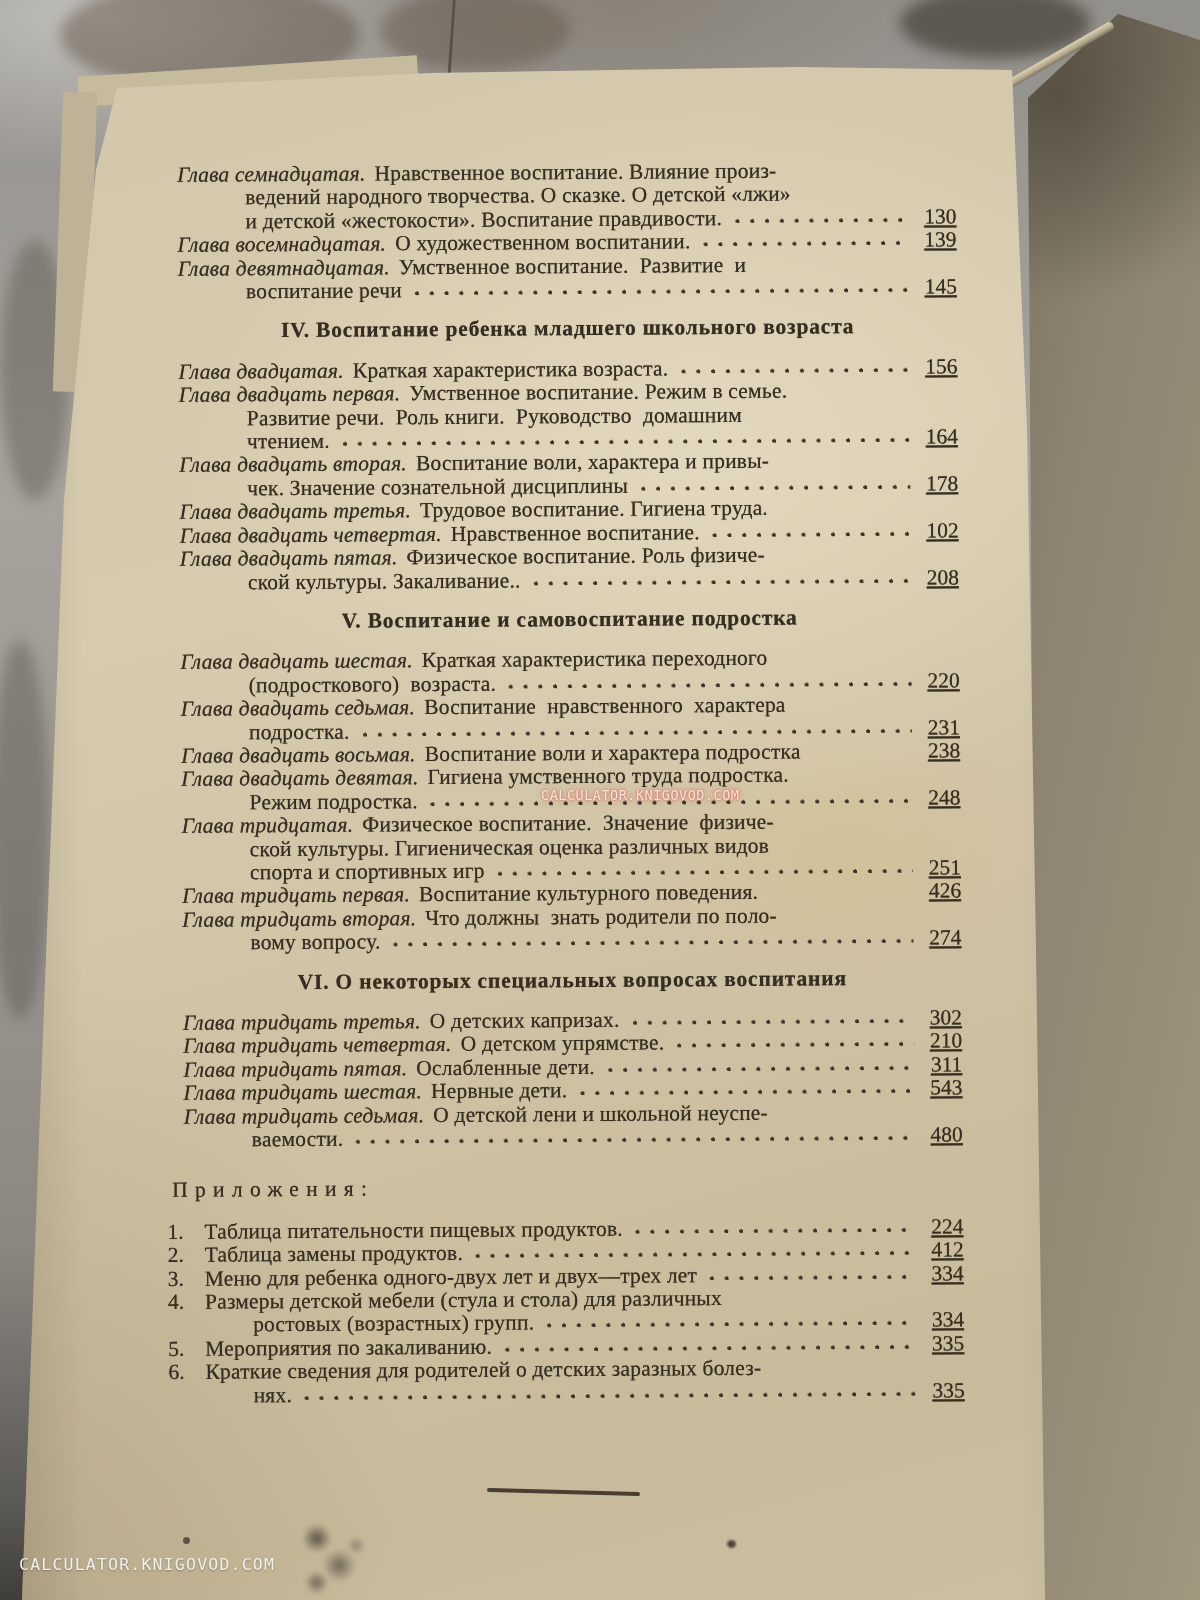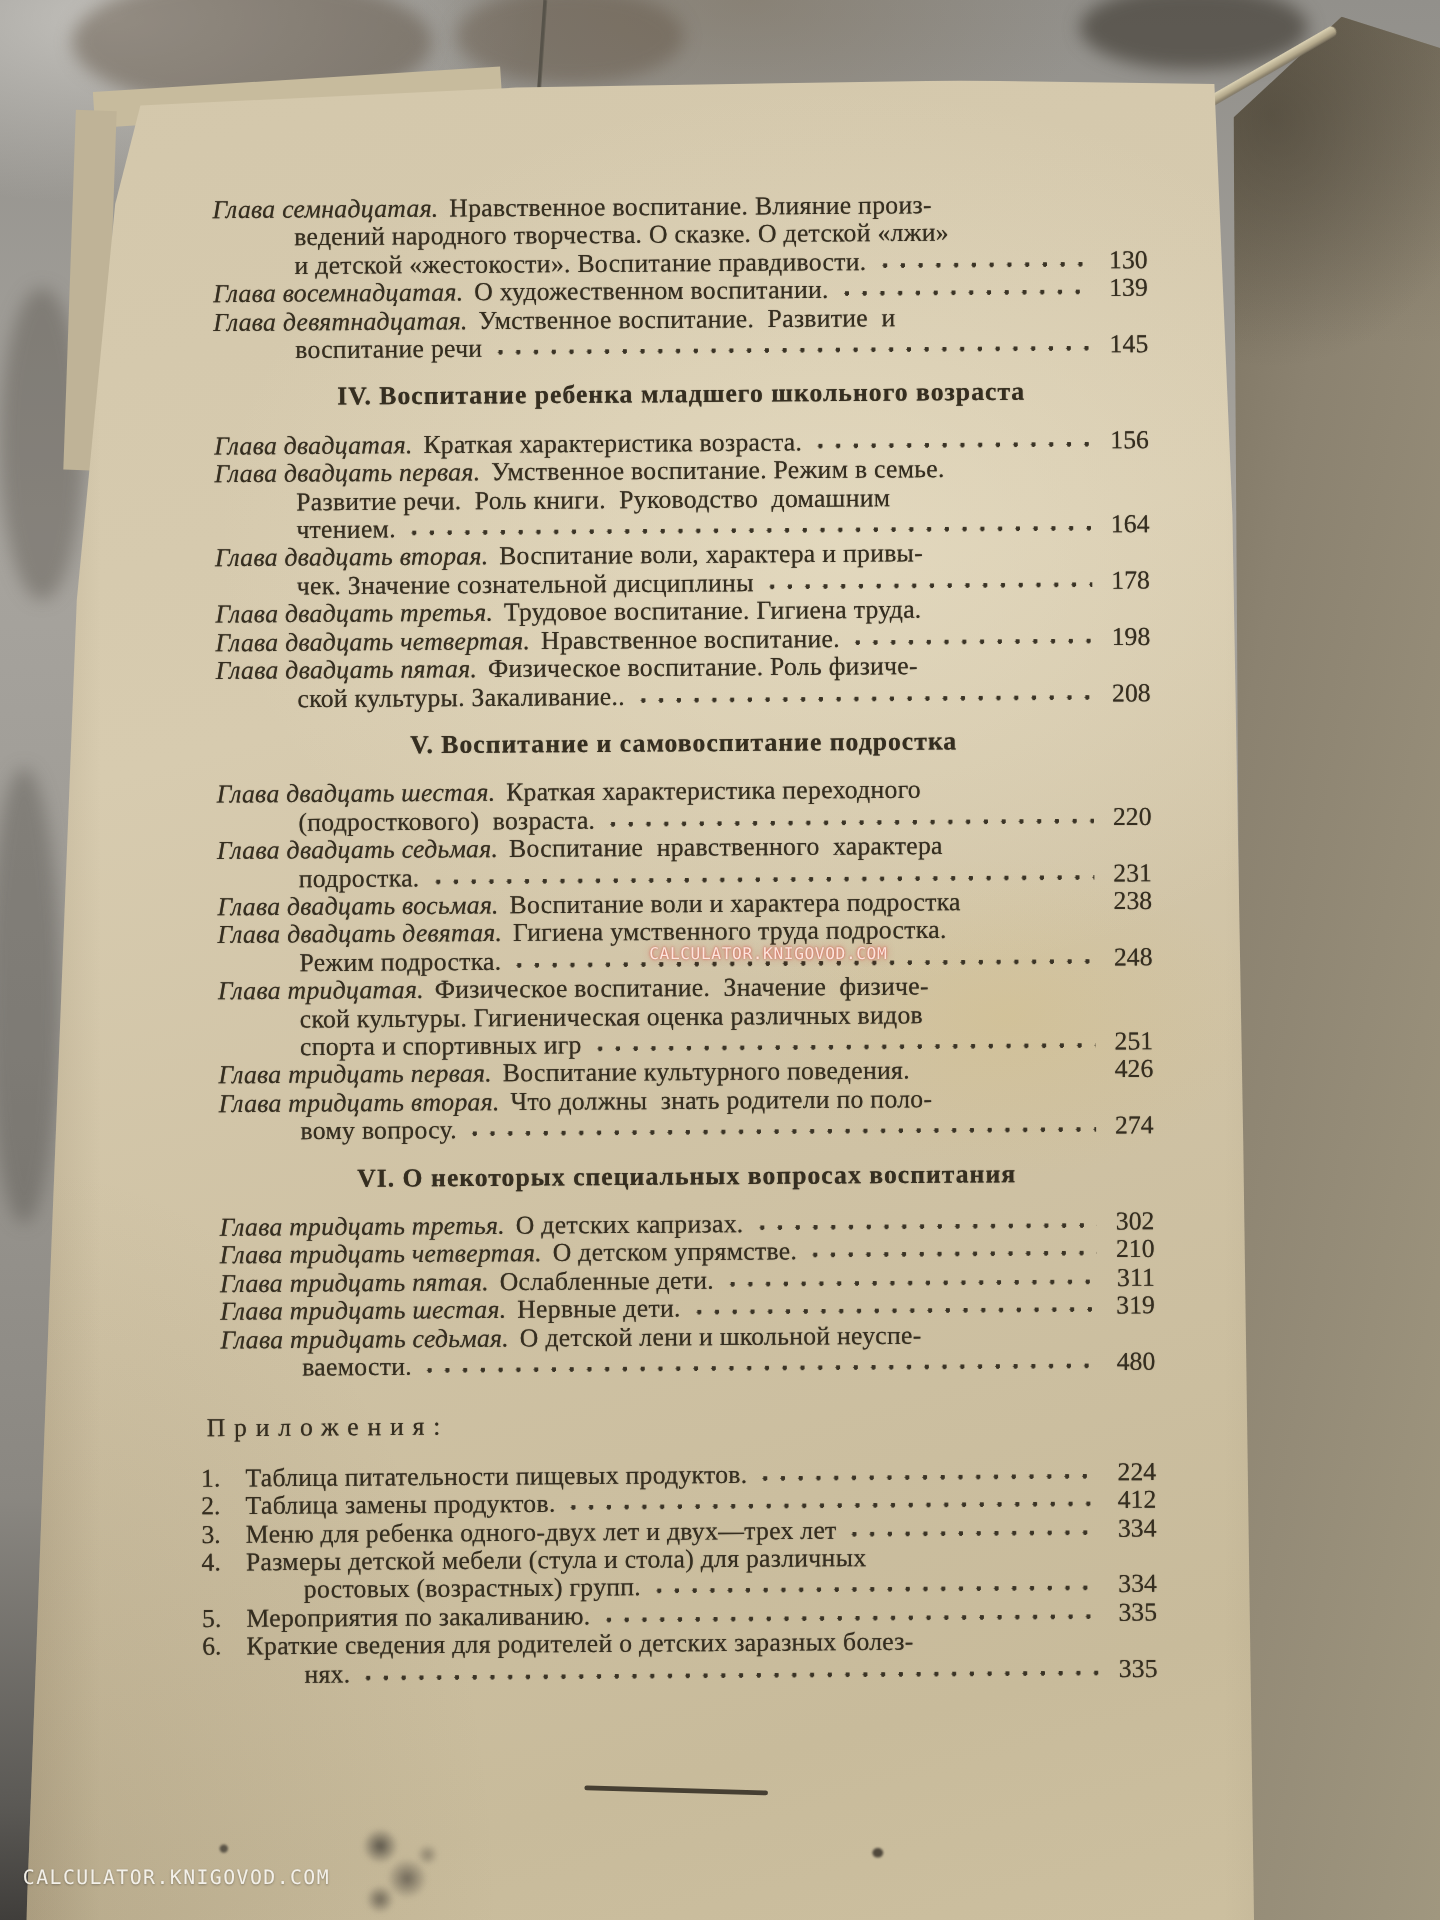--- a/index.html
+++ b/index.html
@@ -59,21 +59,21 @@
   .row{display:flex;align-items:baseline;}
   .row.ind{padding-left:68px;}
   .row.app{margin-left:-17px;}
   .num{flex:0 0 37px;}
   .it{font-style:italic;margin-right:9px;white-space:pre;letter-spacing:.2px;}
   .txt{white-space:pre;letter-spacing:.2px;}
   .lead{flex:1 1 auto;min-width:10px;height:7px;margin:0 2px 2px 12px;
     background-image:radial-gradient(circle 2.1px at 3.2px 3.4px,#3b3426 92%,rgba(59,52,38,0));
     background-size:14.8px 7px;background-repeat:repeat-x;background-position:0 0;}
   .lead.off{background-image:none;}
-  .page-num{flex:0 0 46px;text-align:right;}
+  .page-num{flex:0 0 46px;text-align:right;text-decoration:underline;}
   .heading{display:block;text-align:center;font-weight:bold;letter-spacing:.8px;margin:16px 0 17px;}
   .label{display:block;letter-spacing:.34em;margin:27px 0 18px -12px;}
   
   .rule{left:487px;top:1490px;width:153px;height:3.5px;background:#463f32;transform:rotate(1.6deg);border-radius:2px;}
   .blot{left:282px;top:1516px;width:100px;height:88px;filter:blur(2px);transform:rotate(8deg);
     background:
       radial-gradient(circle 15px at 32% 28%, rgba(70,66,58,.85), rgba(70,66,58,0)),
       radial-gradient(circle 17px at 58% 55%, rgba(82,76,67,.75), rgba(82,76,67,0)),
       radial-gradient(circle 12px at 38% 78%, rgba(74,69,60,.7), rgba(74,69,60,0)),
       radial-gradient(circle 9px at 72% 30%, rgba(92,85,73,.55), rgba(92,85,73,0));}
@@ -162,21 +162,21 @@
       <span class="page-num">178</span>
     </div>
     <div class="row">
       <span class="it">Глава двадцать третья.</span>
       <span class="txt">Трудовое воспитание. Гигиена труда.</span>
     </div>
     <div class="row">
       <span class="it">Глава двадцать четвертая.</span>
       <span class="txt">Нравственное воспитание.</span>
       <span class="lead"></span>
-      <span class="page-num">198</span>
+      <span class="page-num">102</span>
     </div>
     <div class="row">
       <span class="it">Глава двадцать пятая.</span>
       <span class="txt">Физическое воспитание. Роль физиче-</span>
     </div>
     <div class="row ind">
       <span class="txt">ской культуры. Закаливание..</span>
       <span class="lead"></span>
       <span class="page-num">208</span>
     </div>
@@ -257,21 +257,21 @@
     <div class="row">
       <span class="it">Глава тридцать пятая.</span>
       <span class="txt">Ослабленные дети.</span>
       <span class="lead"></span>
       <span class="page-num">311</span>
     </div>
     <div class="row">
       <span class="it">Глава тридцать шестая.</span>
       <span class="txt">Нервные дети.</span>
       <span class="lead"></span>
-      <span class="page-num">319</span>
+      <span class="page-num">543</span>
     </div>
     <div class="row">
       <span class="it">Глава тридцать седьмая.</span>
       <span class="txt">О детской лени и школьной неуспе-</span>
     </div>
     <div class="row ind">
       <span class="txt">ваемости.</span>
       <span class="lead"></span>
       <span class="page-num">480</span>
     </div>

